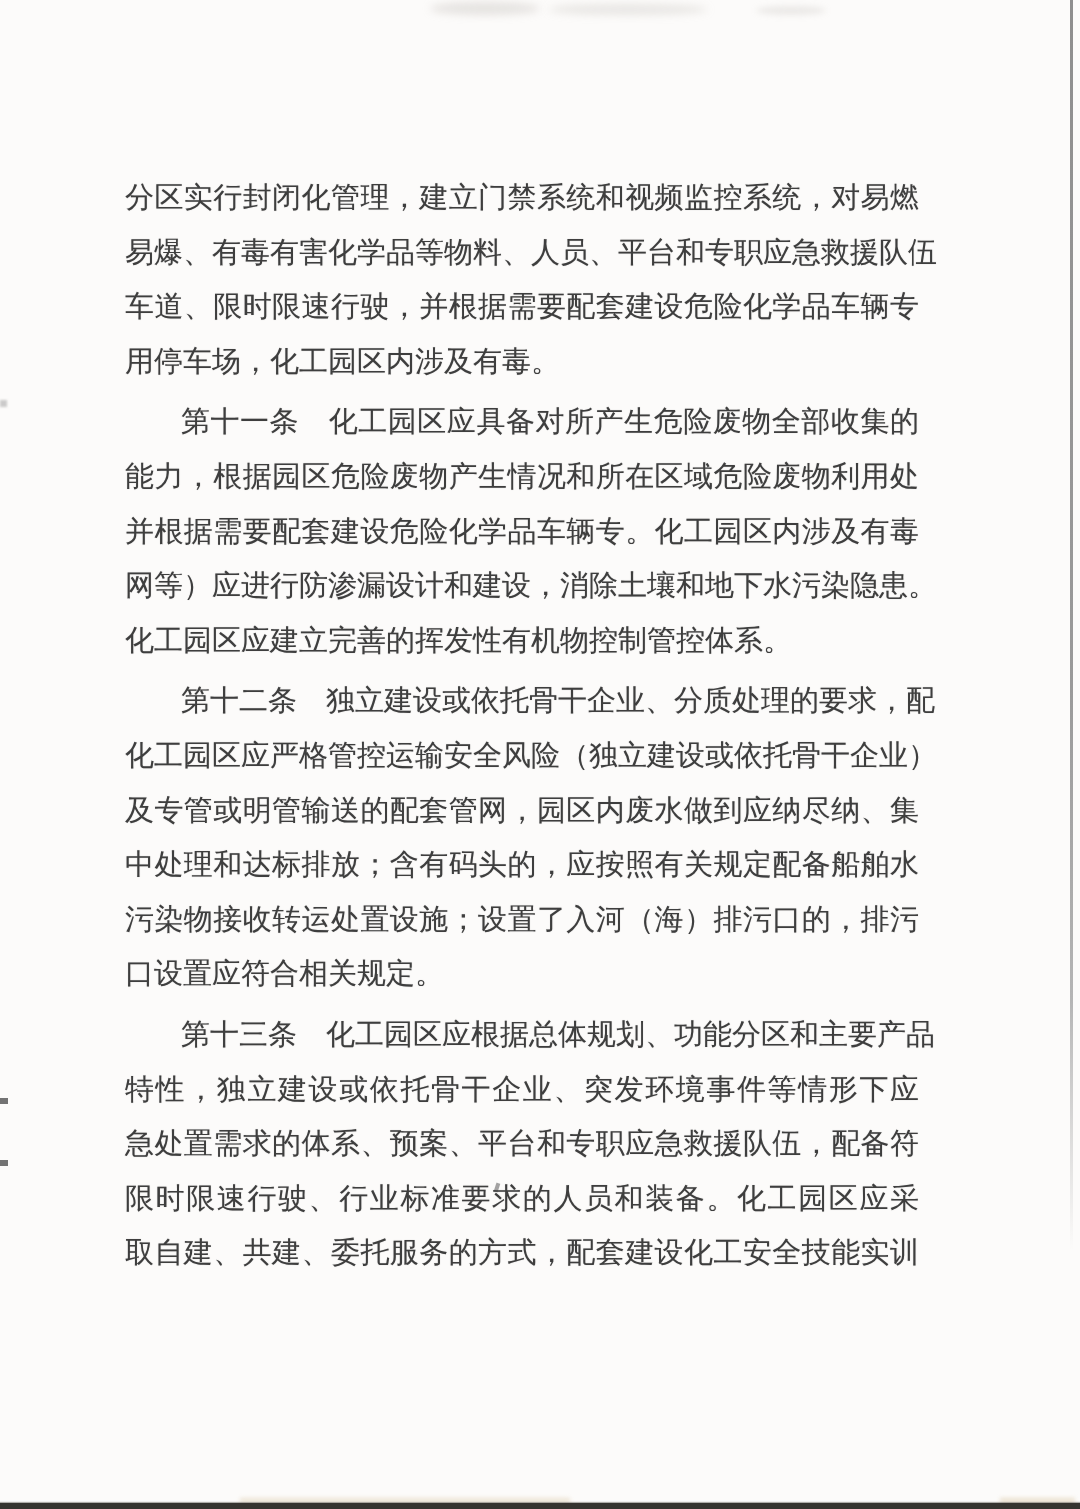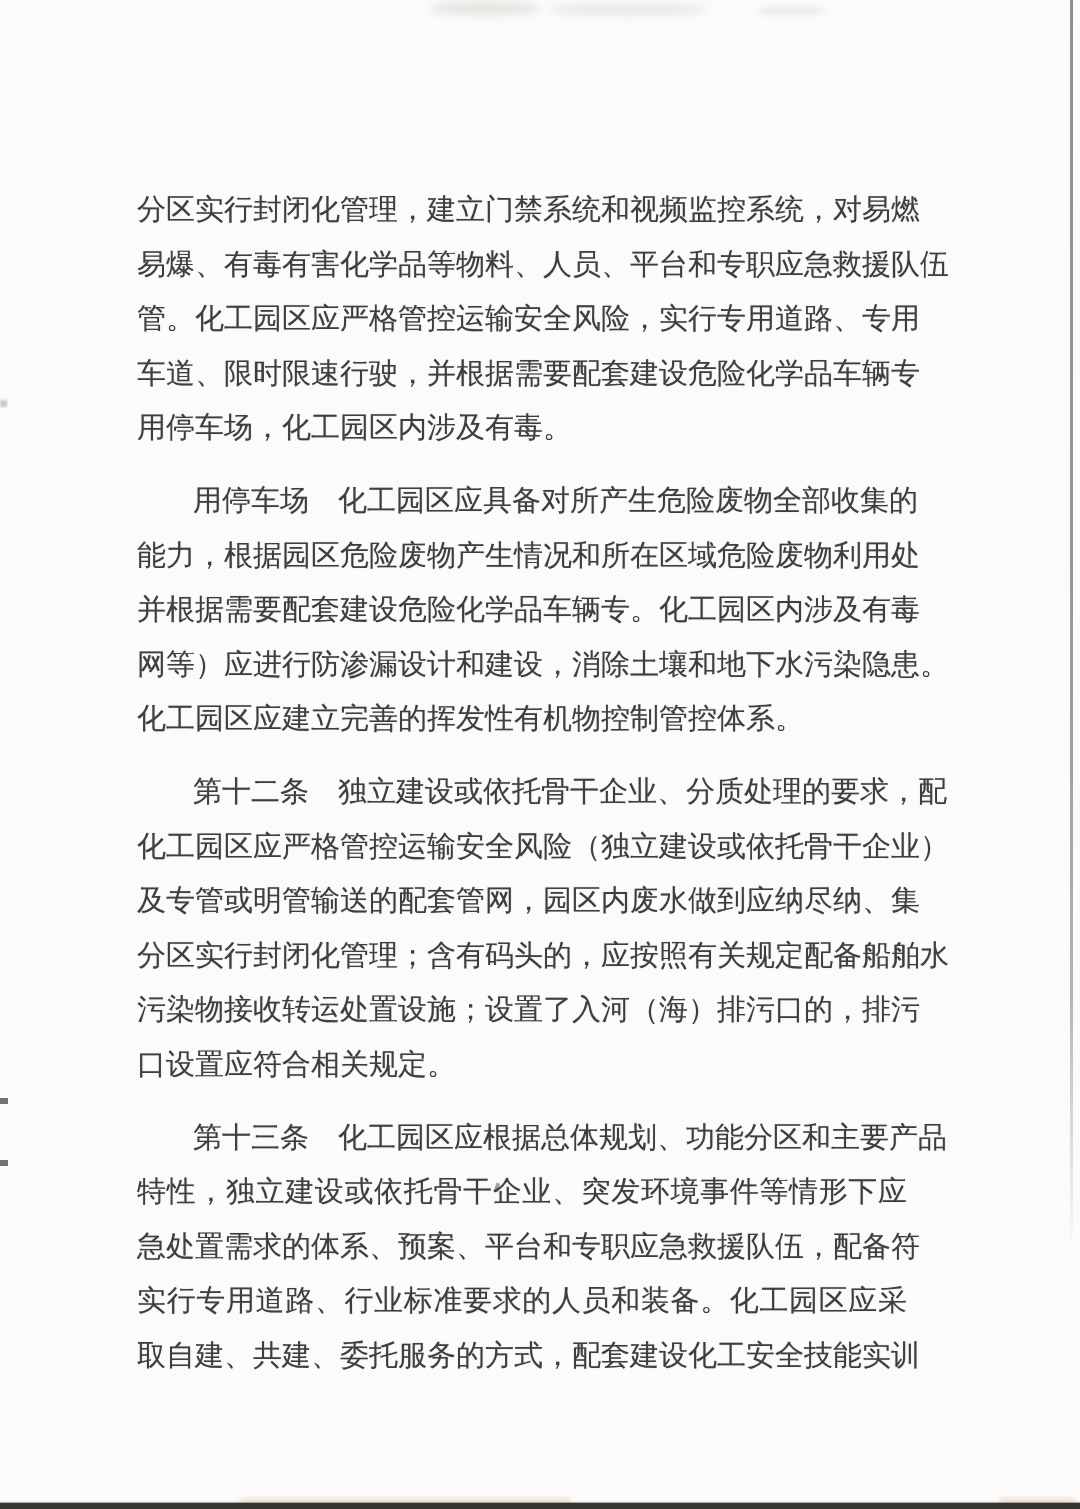--- a/index.html
+++ b/index.html
@@ -20,21 +20,21 @@
   }
   .text-block {
     position: absolute;
     left: 119px;
     top: 164px;
     width: 806px;
     color: #3e3e3e;
     font-size: 29px;
   }
   .paragraph {
-    margin: 18px;
+    margin: 6px;
   }
   .line {
     height: 54.6px;
     line-height: 54.6px;
     text-align: justify;
     text-align-last: justify;
     white-space: nowrap;
     text-shadow: 0 0 1px rgba(62,62,62,0.35);
   }
   .line.short {
@@ -163,44 +163,43 @@
   <div class="speck-1"></div>
   <div class="bottom-tint-1"></div>
   <div class="bottom-tint-2"></div>
   <div class="scan-edge-bottom"></div>
 
   <div class="text-block">
 
     <div class="paragraph">
       <div class="line">分区实行封闭化管理，建立门禁系统和视频监控系统，对易燃</div>
       <div class="line">易爆、有毒有害化学品等物料、人员、平台和专职应急救援队伍</div>
-      <div class="line">管。化工园区应严格管控运输安全风险，实行专用道路、专用</div>
       <div class="line">车道、限时限速行驶，并根据需要配套建设危险化学品车辆专</div>
       <div class="line short">用停车场，化工园区内涉及有毒。</div>
     </div>
 
     <div class="paragraph">
-      <div class="line indent">用停车场　化工园区应具备对所产生危险废物全部收集的</div>
+      <div class="line indent">第十一条　化工园区应具备对所产生危险废物全部收集的</div>
       <div class="line">能力，根据园区危险废物产生情况和所在区域危险废物利用处</div>
       <div class="line">并根据需要配套建设危险化学品车辆专。化工园区内涉及有毒</div>
       <div class="line">网等）应进行防渗漏设计和建设，消除土壤和地下水污染隐患。</div>
       <div class="line short">化工园区应建立完善的挥发性有机物控制管控体系。</div>
     </div>
 
     <div class="paragraph">
       <div class="line indent">第十二条　独立建设或依托骨干企业、分质处理的要求，配</div>
       <div class="line">化工园区应严格管控运输安全风险（独立建设或依托骨干企业）</div>
       <div class="line">及专管或明管输送的配套管网，园区内废水做到应纳尽纳、集</div>
-      <div class="line">分区实行封闭化管理；含有码头的，应按照有关规定配备船舶水</div>
+      <div class="line">中处理和达标排放；含有码头的，应按照有关规定配备船舶水</div>
       <div class="line">污染物接收转运处置设施；设置了入河（海）排污口的，排污</div>
       <div class="line short">口设置应符合相关规定。</div>
     </div>
 
     <div class="paragraph">
       <div class="line indent">第十三条　化工园区应根据总体规划、功能分区和主要产品</div>
       <div class="line">特性，独立建设或依托骨干企业、突发环境事件等情形下应</div>
       <div class="line">急处置需求的体系、预案、平台和专职应急救援队伍，配备符</div>
-      <div class="line">实行专用道路、行业标准要求的人员和装备。化工园区应采</div>
+      <div class="line">限时限速行驶、行业标准要求的人员和装备。化工园区应采</div>
       <div class="line">取自建、共建、委托服务的方式，配套建设化工安全技能实训</div>
     </div>
 
   </div>
 </div>
 
 </body></html>

